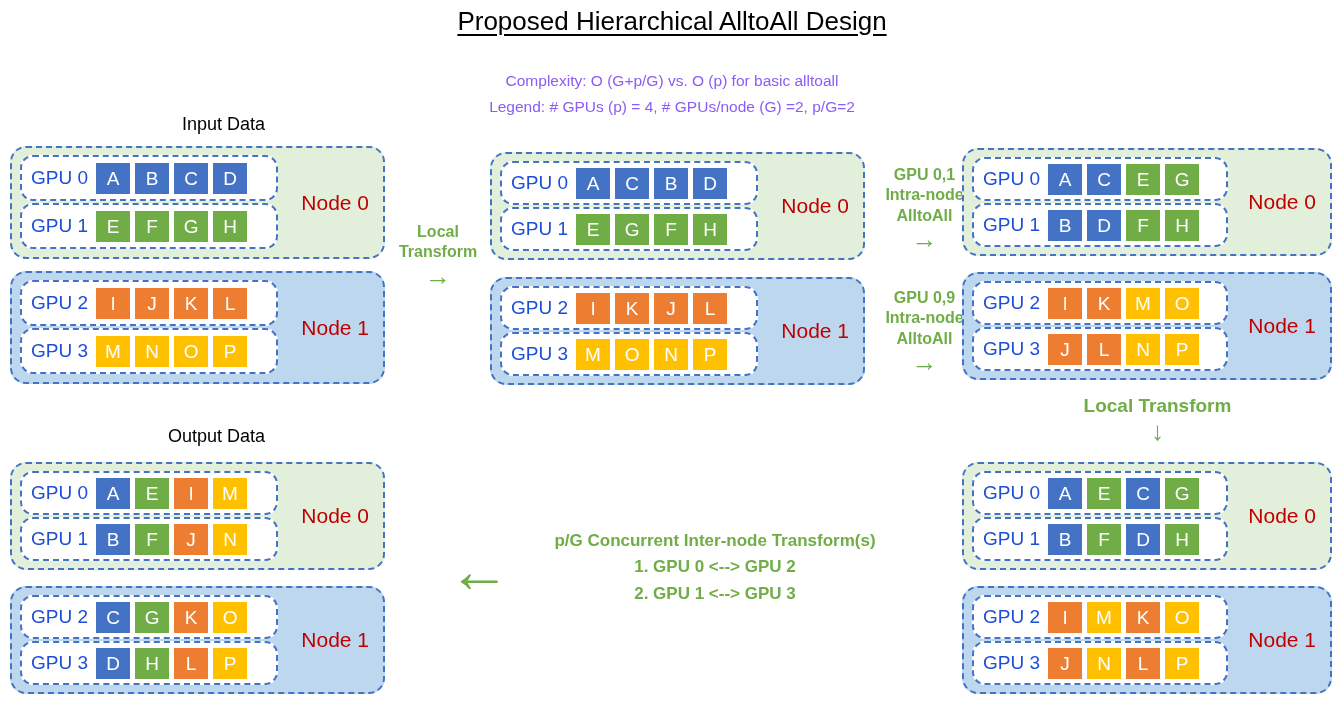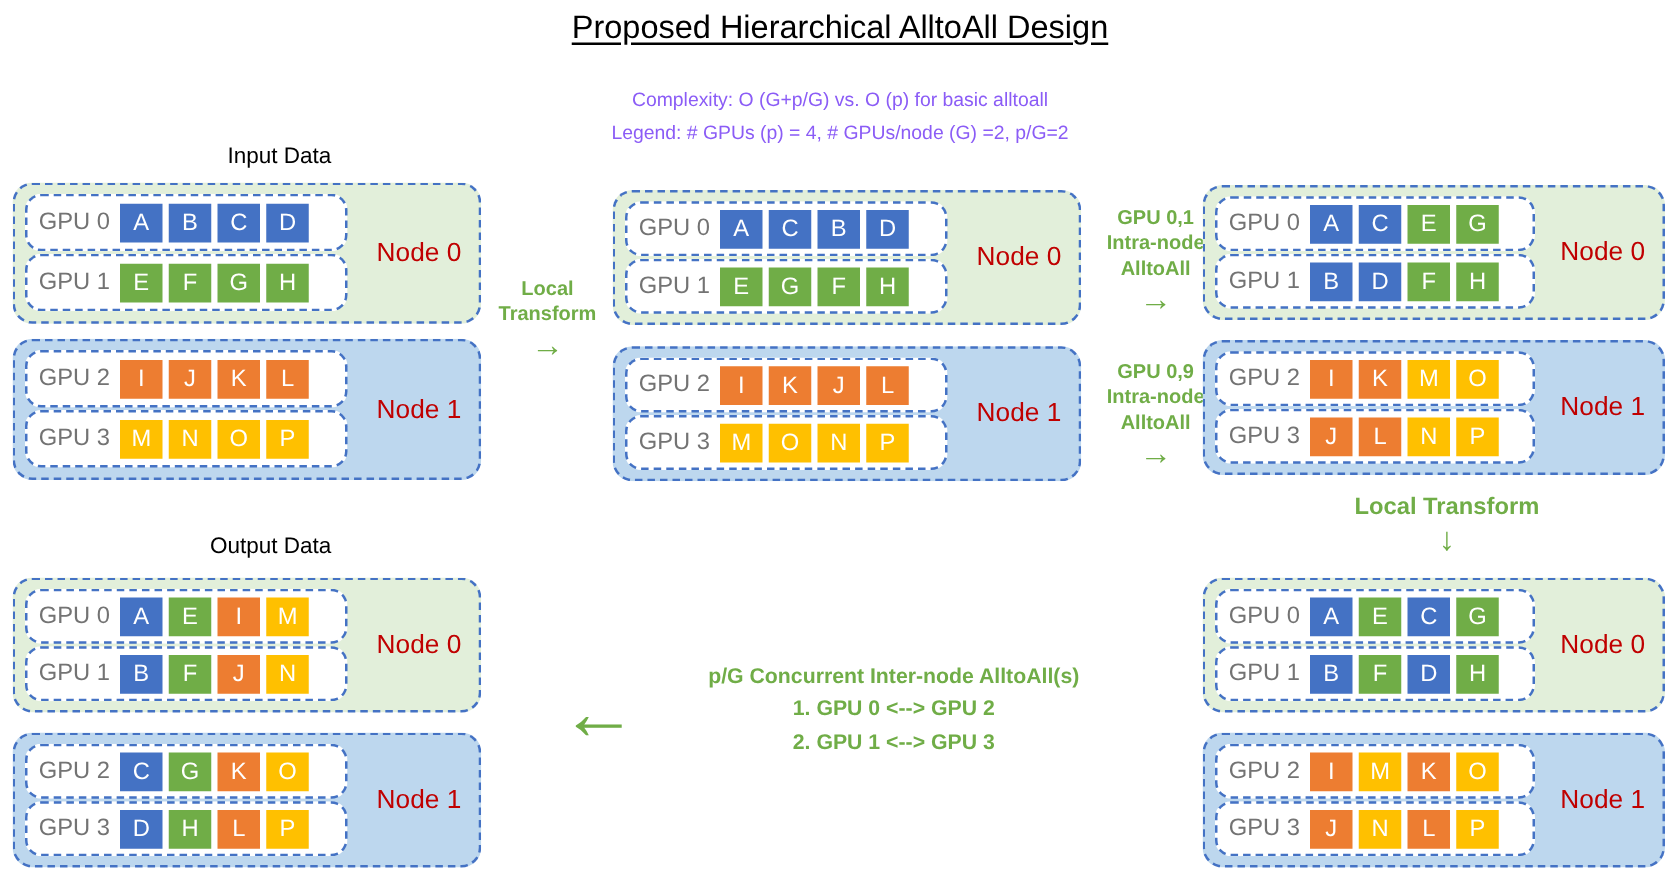--- a/index.html
+++ b/index.html
@@ -64,21 +64,21 @@
     background:#ffffff;
     border:2px dashed #4472C4;
     border-radius:13px;
     box-sizing:border-box;
     display:flex;
     align-items:center;
     padding-left:9px;
   }
   .gpu-row + .gpu-row{margin-top:2px;}
   .gpu-name{
-    font-size:19px;color:#737373;white-space:nowrap;
+    font-size:19px;color:#1d4ed8;white-space:nowrap;
     margin-right:8px;
   }
   .cells{display:flex;align-items:center;}
   .cell{
     width:34px;height:31px;
     margin-right:5px;
     display:flex;align-items:center;justify-content:center;
     color:#ffffff;font-size:19px;line-height:1;
     box-sizing:border-box;
   }
@@ -342,21 +342,21 @@
             <span class="cell orange">L</span>
             <span class="cell yellow">P</span>
           </span>
       </div>
     </div>
     <div class="node-label">Node 1</div>
   </div>
 
   <div class="big-arrow-left" style="left:448px;top:540px;">←</div>
   <div class="internode-block" style="left:515px;top:528px;width:400px;">
-    <div>p/G Concurrent Inter-node AlltoAll(s)</div>
+    <div>p/G Concurrent Inter-node Transform(s)</div>
     <div>1. GPU 0 &lt;--&gt; GPU 2</div>
     <div>2. GPU 1 &lt;--&gt; GPU 3</div>
   </div>
 
   <div class="node green" style="left:10px;top:462px;width:375px;height:108px;">
     <div class="gpu-stack" style="width:258px;">
       <div class="gpu-row" style="height:44px;">
         <span class="gpu-name">GPU 0</span>
         <span class="cells">
             <span class="cell blue">A</span>

